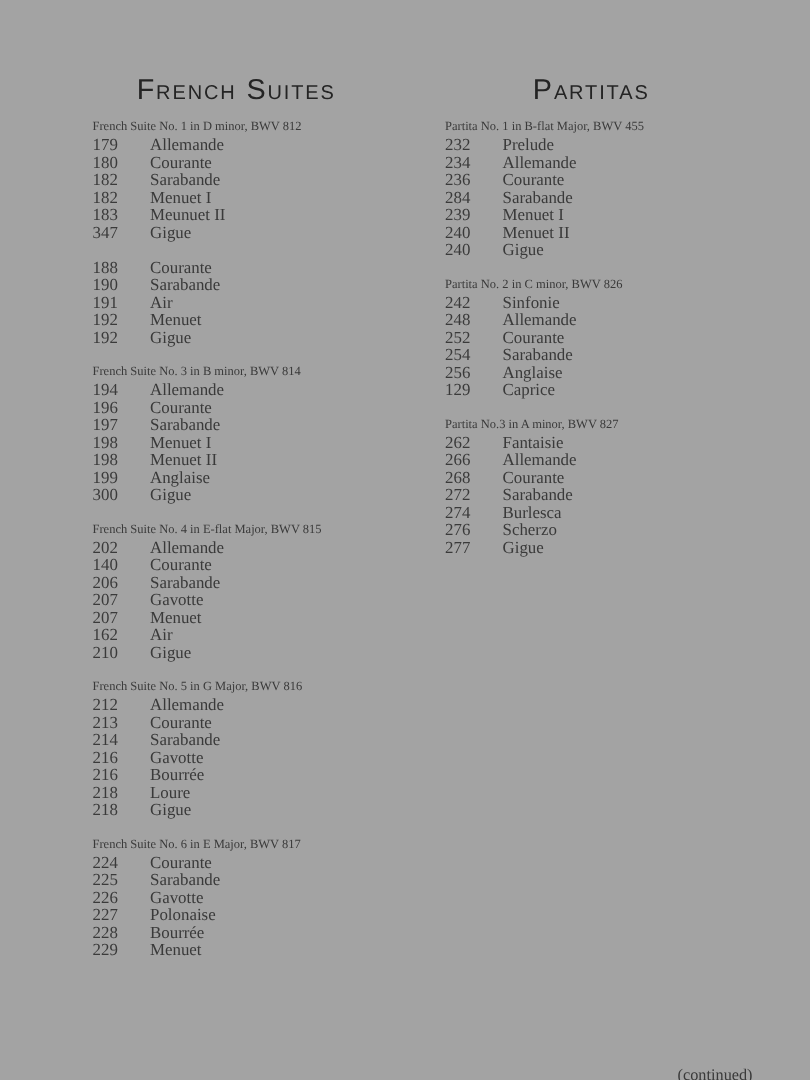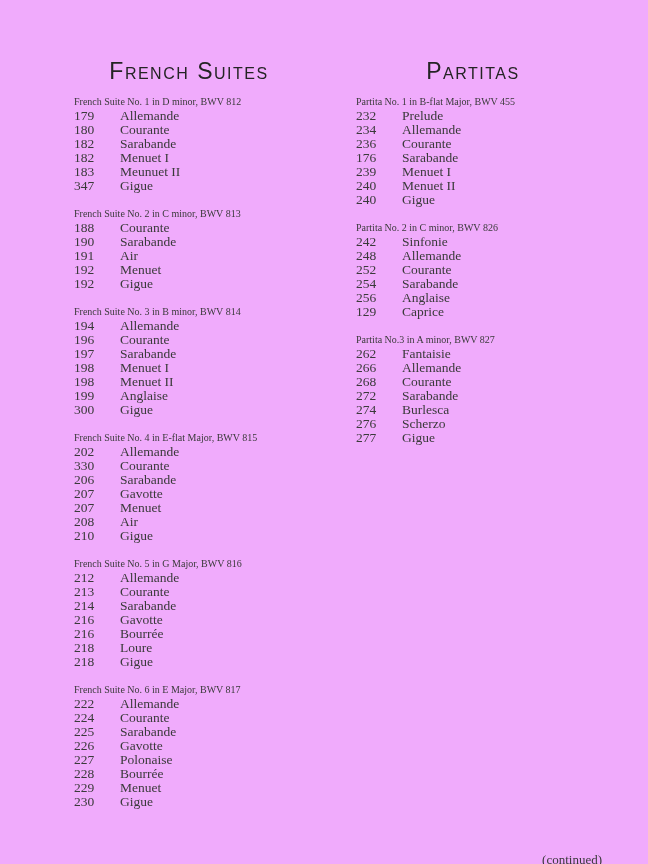--- a/index.html
+++ b/index.html
@@ -1,20 +1,20 @@
 <!DOCTYPE html>
 <html><head>
 <meta charset="utf-8">
 <style>
   html, body { margin: 0; padding: 0; background: #e8e8e8; }
   .page {
     position: relative;
     width: 648px;
     height: 864px;
-    background: #f0abfc;
+    background: #a3a3a3;
     font-family: "Liberation Serif", serif;
     color: #3a3a3a;
     overflow: hidden;
   }
   .toc-column {
     position: absolute;
     top: 58px;
   }
   .toc-column.left  { left: 74px;  width: 230px; }
   .toc-column.right { left: 356px; width: 234px; }
@@ -66,80 +66,77 @@
         <div class="section">
           <div class="section-title">French Suite No. 1 in D minor, BWV 812</div>
           <div class="row"><span class="pg">179</span><span class="nm">Allemande</span></div>
           <div class="row"><span class="pg">180</span><span class="nm">Courante</span></div>
           <div class="row"><span class="pg">182</span><span class="nm">Sarabande</span></div>
           <div class="row"><span class="pg">182</span><span class="nm">Menuet I</span></div>
           <div class="row"><span class="pg">183</span><span class="nm">Meunuet II</span></div>
           <div class="row"><span class="pg">347</span><span class="nm">Gigue</span></div>
         </div>
         <div class="section">
-          <div class="section-title">French Suite No. 2 in C minor, BWV 813</div>
           <div class="row"><span class="pg">188</span><span class="nm">Courante</span></div>
           <div class="row"><span class="pg">190</span><span class="nm">Sarabande</span></div>
           <div class="row"><span class="pg">191</span><span class="nm">Air</span></div>
           <div class="row"><span class="pg">192</span><span class="nm">Menuet</span></div>
           <div class="row"><span class="pg">192</span><span class="nm">Gigue</span></div>
         </div>
         <div class="section">
           <div class="section-title">French Suite No. 3 in B minor, BWV 814</div>
           <div class="row"><span class="pg">194</span><span class="nm">Allemande</span></div>
           <div class="row"><span class="pg">196</span><span class="nm">Courante</span></div>
           <div class="row"><span class="pg">197</span><span class="nm">Sarabande</span></div>
           <div class="row"><span class="pg">198</span><span class="nm">Menuet I</span></div>
           <div class="row"><span class="pg">198</span><span class="nm">Menuet II</span></div>
           <div class="row"><span class="pg">199</span><span class="nm">Anglaise</span></div>
           <div class="row"><span class="pg">300</span><span class="nm">Gigue</span></div>
         </div>
         <div class="section">
           <div class="section-title">French Suite No. 4 in E-flat Major, BWV 815</div>
           <div class="row"><span class="pg">202</span><span class="nm">Allemande</span></div>
-          <div class="row"><span class="pg">330</span><span class="nm">Courante</span></div>
+          <div class="row"><span class="pg">140</span><span class="nm">Courante</span></div>
           <div class="row"><span class="pg">206</span><span class="nm">Sarabande</span></div>
           <div class="row"><span class="pg">207</span><span class="nm">Gavotte</span></div>
           <div class="row"><span class="pg">207</span><span class="nm">Menuet</span></div>
-          <div class="row"><span class="pg">208</span><span class="nm">Air</span></div>
+          <div class="row"><span class="pg">162</span><span class="nm">Air</span></div>
           <div class="row"><span class="pg">210</span><span class="nm">Gigue</span></div>
         </div>
         <div class="section">
           <div class="section-title">French Suite No. 5 in G Major, BWV 816</div>
           <div class="row"><span class="pg">212</span><span class="nm">Allemande</span></div>
           <div class="row"><span class="pg">213</span><span class="nm">Courante</span></div>
           <div class="row"><span class="pg">214</span><span class="nm">Sarabande</span></div>
           <div class="row"><span class="pg">216</span><span class="nm">Gavotte</span></div>
           <div class="row"><span class="pg">216</span><span class="nm">Bourrée</span></div>
           <div class="row"><span class="pg">218</span><span class="nm">Loure</span></div>
           <div class="row"><span class="pg">218</span><span class="nm">Gigue</span></div>
         </div>
         <div class="section">
           <div class="section-title">French Suite No. 6 in E Major, BWV 817</div>
-          <div class="row"><span class="pg">222</span><span class="nm">Allemande</span></div>
           <div class="row"><span class="pg">224</span><span class="nm">Courante</span></div>
           <div class="row"><span class="pg">225</span><span class="nm">Sarabande</span></div>
           <div class="row"><span class="pg">226</span><span class="nm">Gavotte</span></div>
           <div class="row"><span class="pg">227</span><span class="nm">Polonaise</span></div>
           <div class="row"><span class="pg">228</span><span class="nm">Bourrée</span></div>
           <div class="row"><span class="pg">229</span><span class="nm">Menuet</span></div>
-          <div class="row"><span class="pg">230</span><span class="nm">Gigue</span></div>
         </div>
       </div>
   </div>
 
   <div class="toc-column right">
     <h1 class="column-header">Partitas</h1>
     <div>
         <div class="section">
           <div class="section-title">Partita No. 1 in B-flat Major, BWV 455</div>
           <div class="row"><span class="pg">232</span><span class="nm">Prelude</span></div>
           <div class="row"><span class="pg">234</span><span class="nm">Allemande</span></div>
           <div class="row"><span class="pg">236</span><span class="nm">Courante</span></div>
-          <div class="row"><span class="pg">176</span><span class="nm">Sarabande</span></div>
+          <div class="row"><span class="pg">284</span><span class="nm">Sarabande</span></div>
           <div class="row"><span class="pg">239</span><span class="nm">Menuet I</span></div>
           <div class="row"><span class="pg">240</span><span class="nm">Menuet II</span></div>
           <div class="row"><span class="pg">240</span><span class="nm">Gigue</span></div>
         </div>
         <div class="section">
           <div class="section-title">Partita No. 2 in C minor, BWV 826</div>
           <div class="row"><span class="pg">242</span><span class="nm">Sinfonie</span></div>
           <div class="row"><span class="pg">248</span><span class="nm">Allemande</span></div>
           <div class="row"><span class="pg">252</span><span class="nm">Courante</span></div>
           <div class="row"><span class="pg">254</span><span class="nm">Sarabande</span></div>

